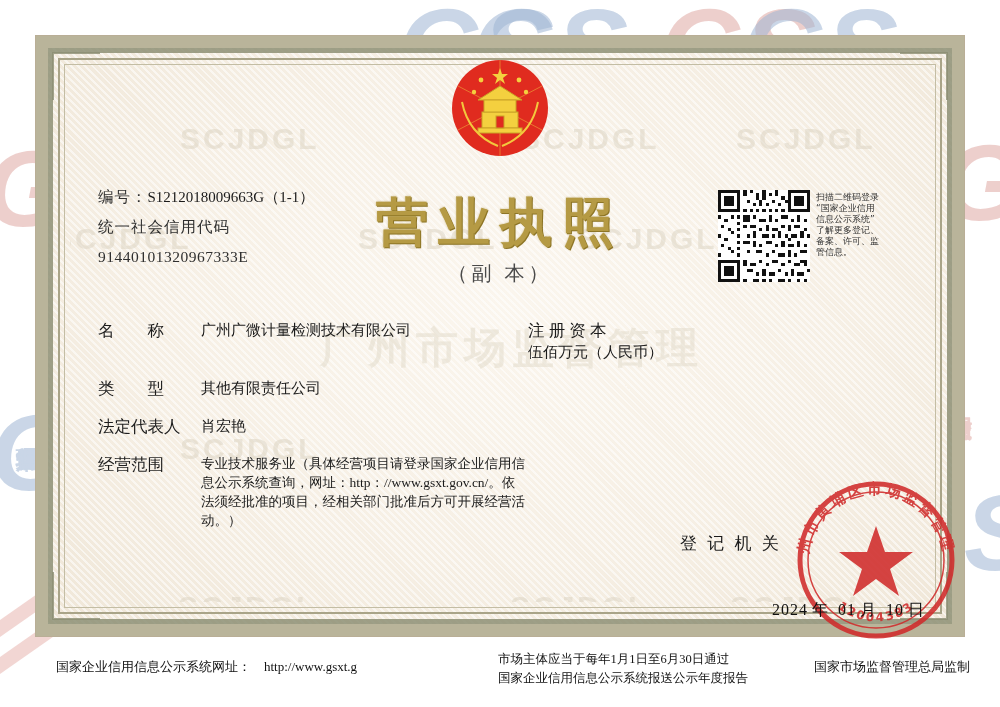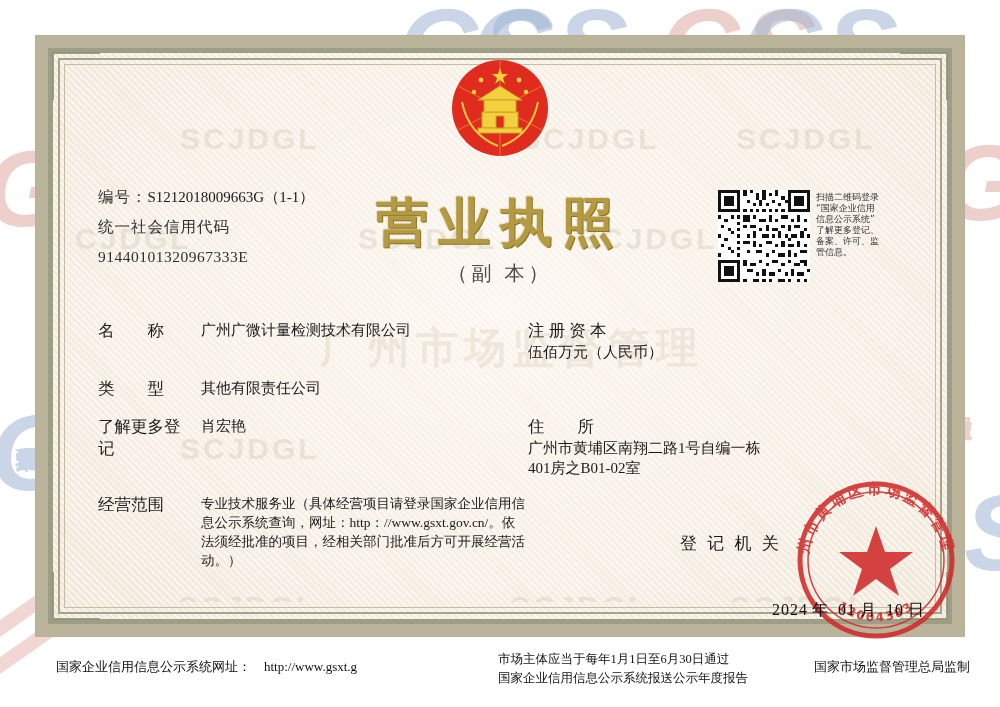--- a/index.html
+++ b/index.html
@@ -415,26 +415,22 @@
 
         <div class="row">
           <div class="col-l">
             <div class="lab">类　　型</div>
             <div class="val">其他有限责任公司</div>
           </div>
         </div>
 
         <div class="row">
           <div class="col-l">
-            <div class="lab">了解更多登记</div>
+            <div class="lab">法定代表人</div>
             <div class="val">肖宏艳</div>
-          </div>
-          <div class="col-r">
-            <div class="lab">住　　所</div>
-            <div class="val addr">广州市黄埔区南翔二路1号自编一栋401房之B01-02室</div>
           </div>
         </div>
 
         <div class="row">
           <div class="col-l" style="width:430px;">
             <div class="lab">经营范围</div>
             <div class="val small" id="scope-val">专业技术服务业（具体经营项目请登录国家企业信用信息公示系统查询，网址：http：//www.gsxt.gov.cn/。依法须经批准的项目，经相关部门批准后方可开展经营活动。）</div>
           </div>
         </div>
 

